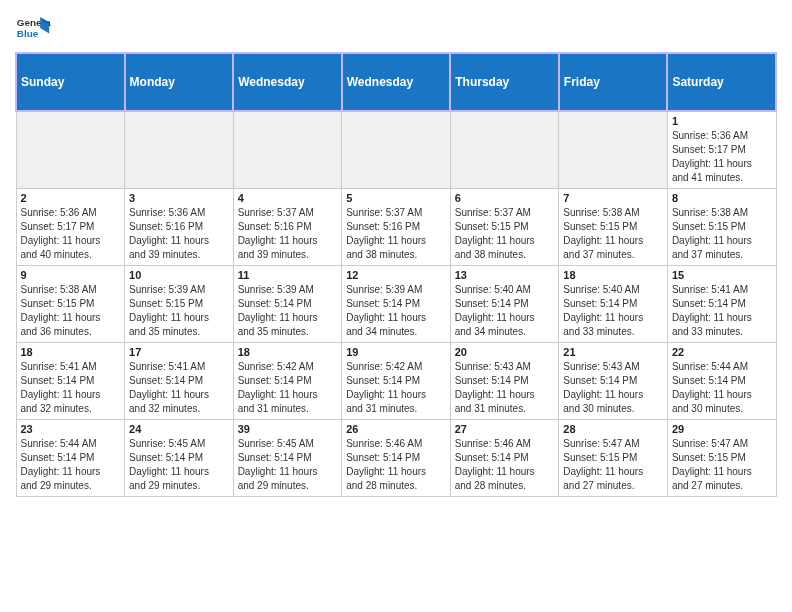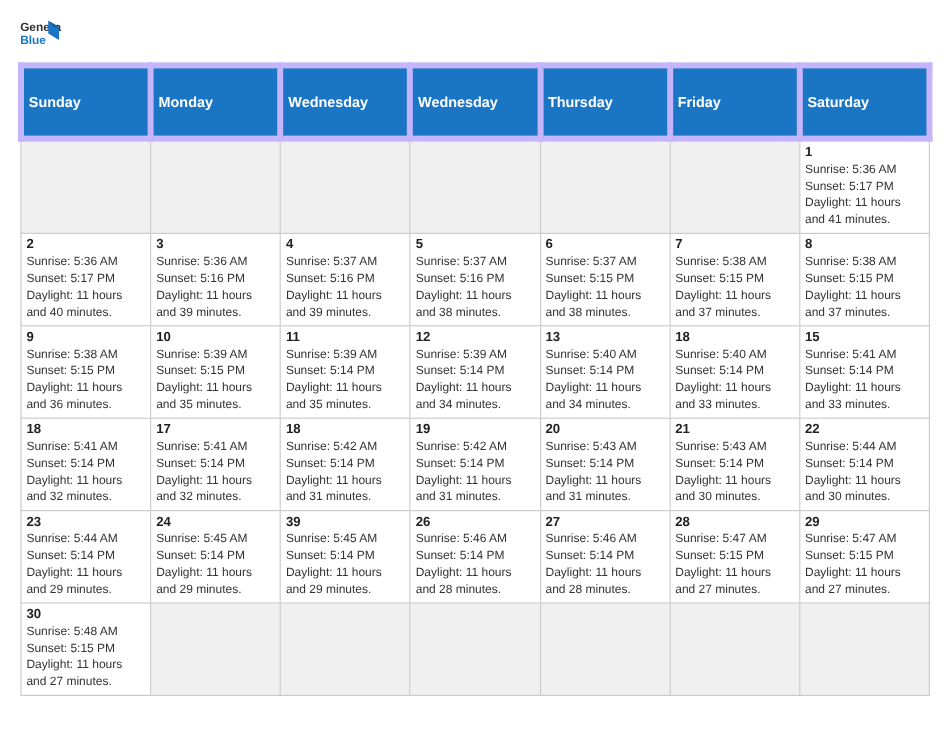--- a/index.html
+++ b/index.html
@@ -40,21 +40,21 @@
       border-collapse: collapse;
       table-layout: fixed;
     }
     thead th {
       background: #1a75c4;
       color: #fff;
       font-size: 12px;
       font-weight: bold;
       padding: 21px 4px;
       text-align: left;
-      border: 5px solid #c4b5fd;
+      border: 2px solid #c4b5fd;
     }
     td {
       border: 1px solid #ccc;
       vertical-align: top;
       padding: 3px 4px;
       font-size: 9.5px;
       color: #222;
       background: #fff;
       height: 72px;
     }
@@ -319,29 +319,14 @@
 and 27 minutes.</div>
         </td>
         <td>
           <span class="day-num">29</span>
           <div class="day-info" style="white-space: pre-line;">Sunrise: 5:47 AM
 Sunset: 5:15 PM
 Daylight: 11 hours
 and 27 minutes.</div>
         </td>
       </tr>
-      <tr class="bottom-row">
-        <td>
-          <span class="day-num">30</span>
-          <div class="day-info" style="white-space: pre-line;">Sunrise: 5:48 AM
-Sunset: 5:15 PM
-Daylight: 11 hours
-and 27 minutes.</div>
-        </td>
-        <td class="empty"></td>
-        <td class="empty"></td>
-        <td class="empty"></td>
-        <td class="empty"></td>
-        <td class="empty"></td>
-        <td class="empty"></td>
-      </tr>
     </tbody>
 </table>
 
 </body></html>

